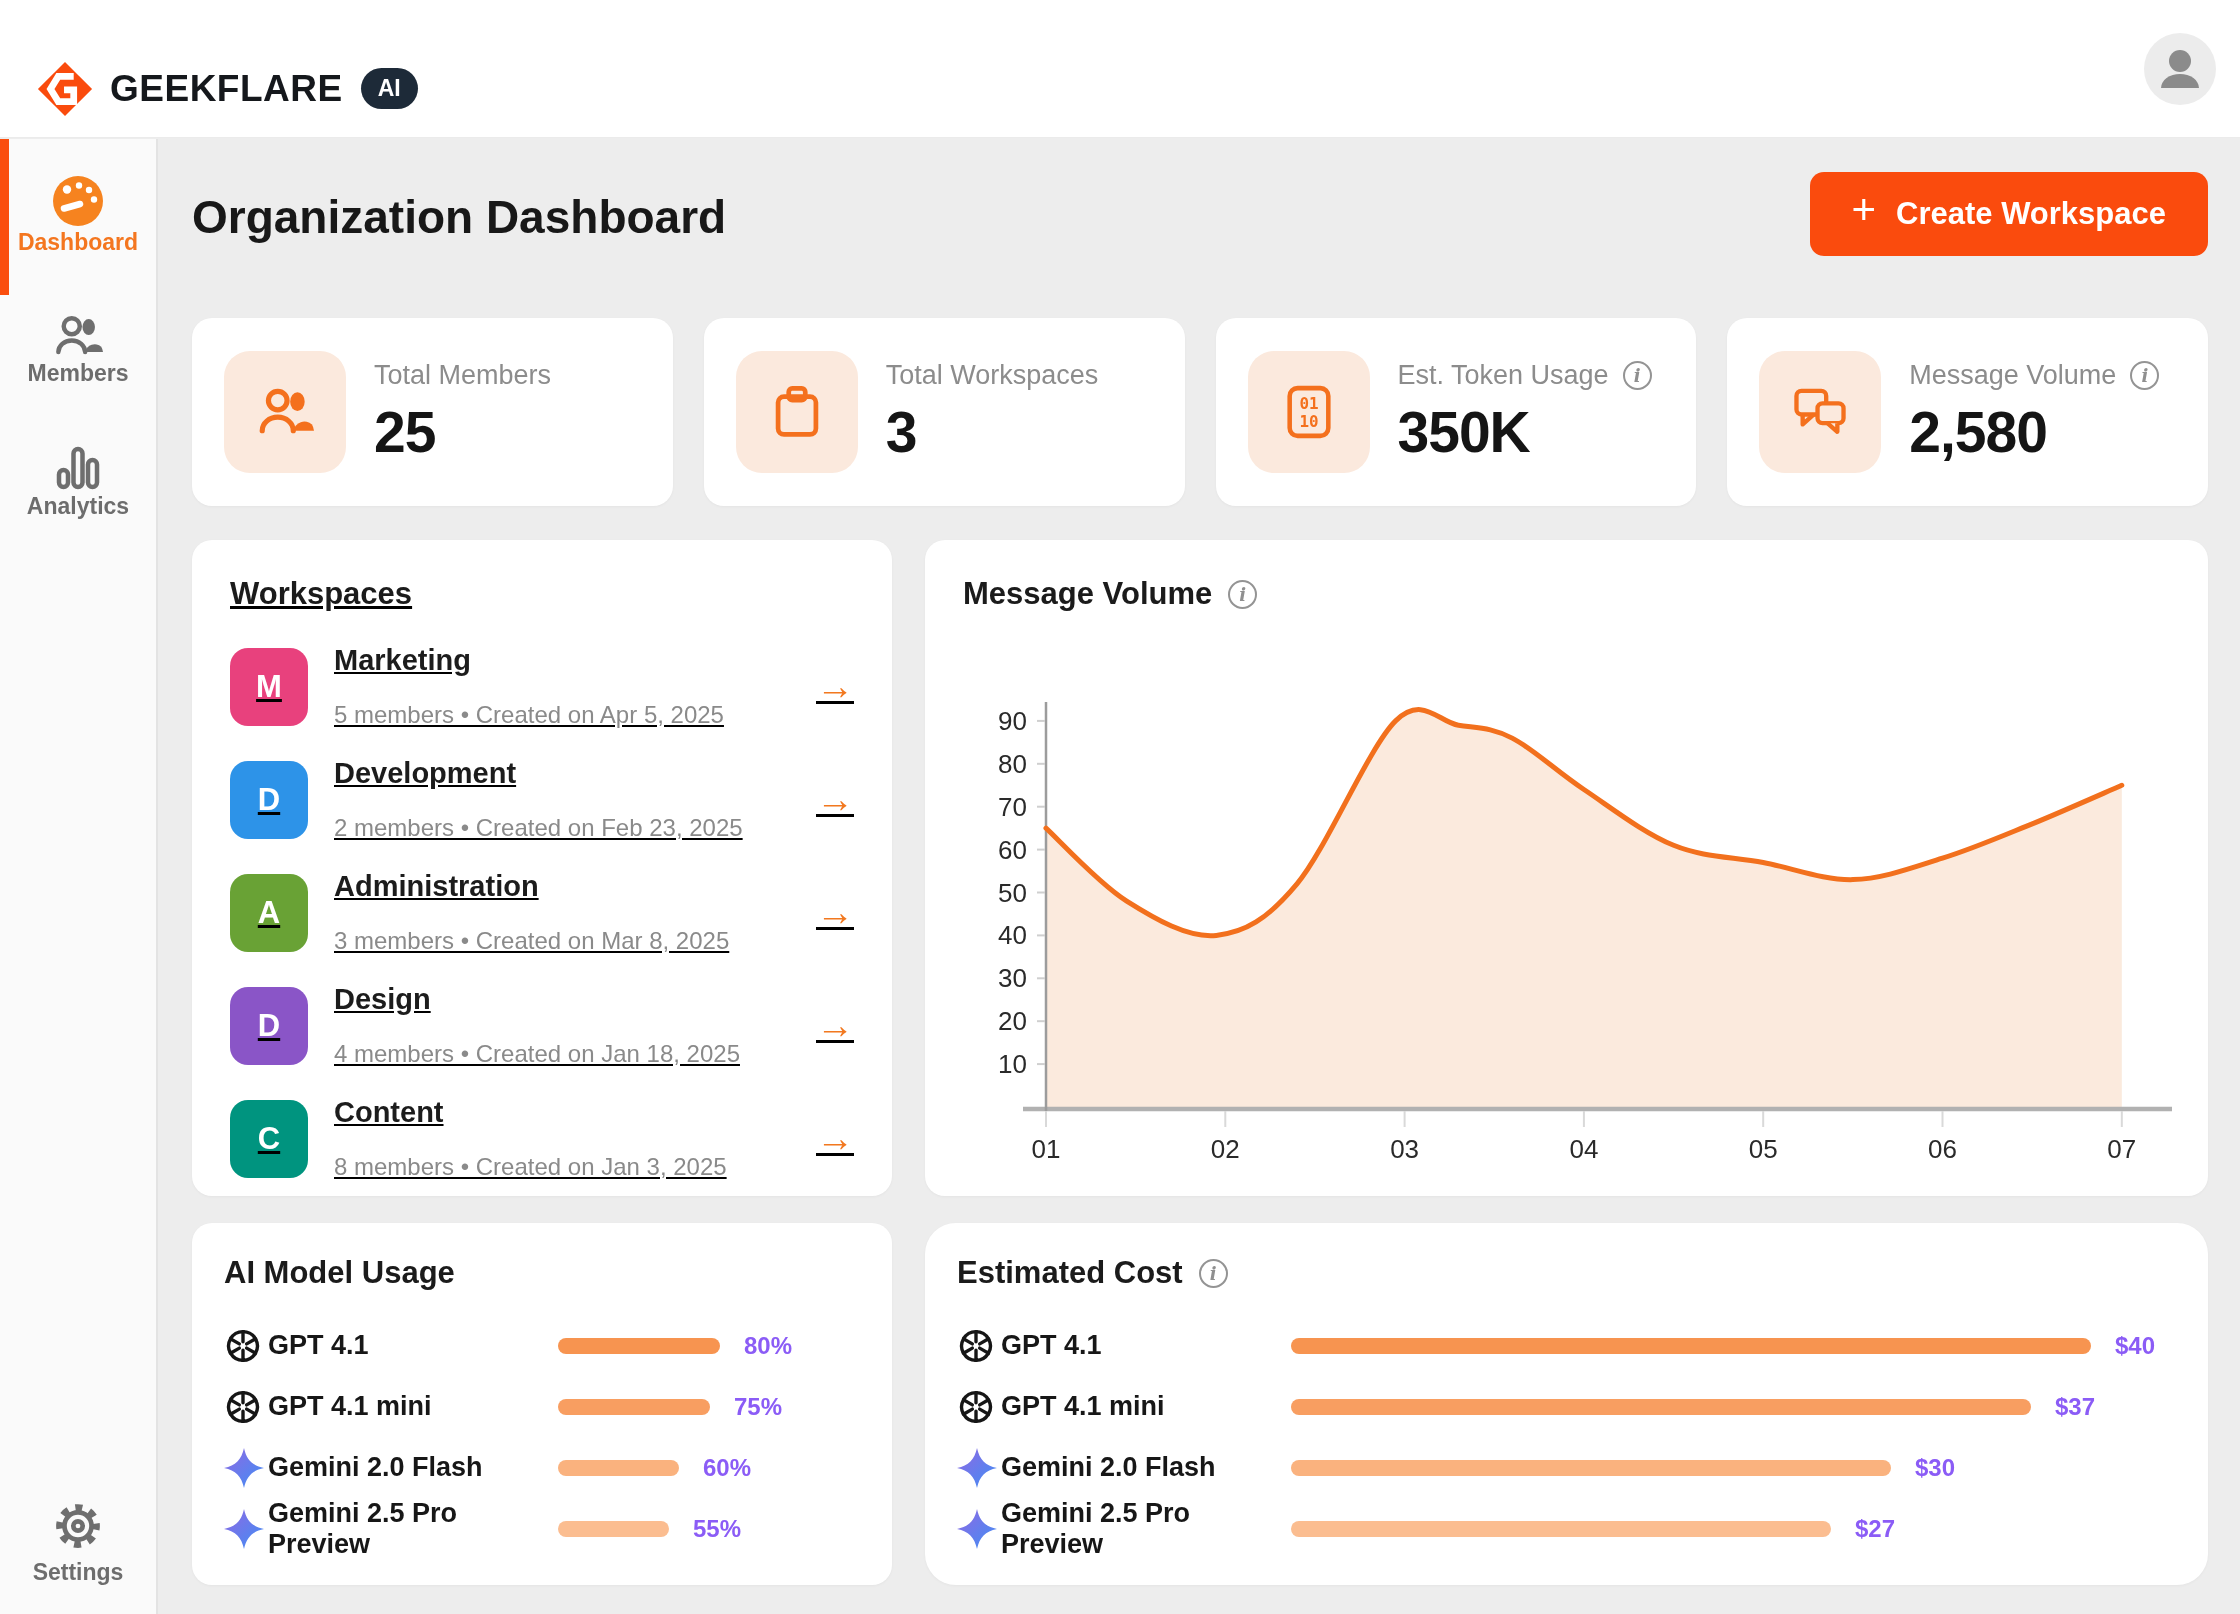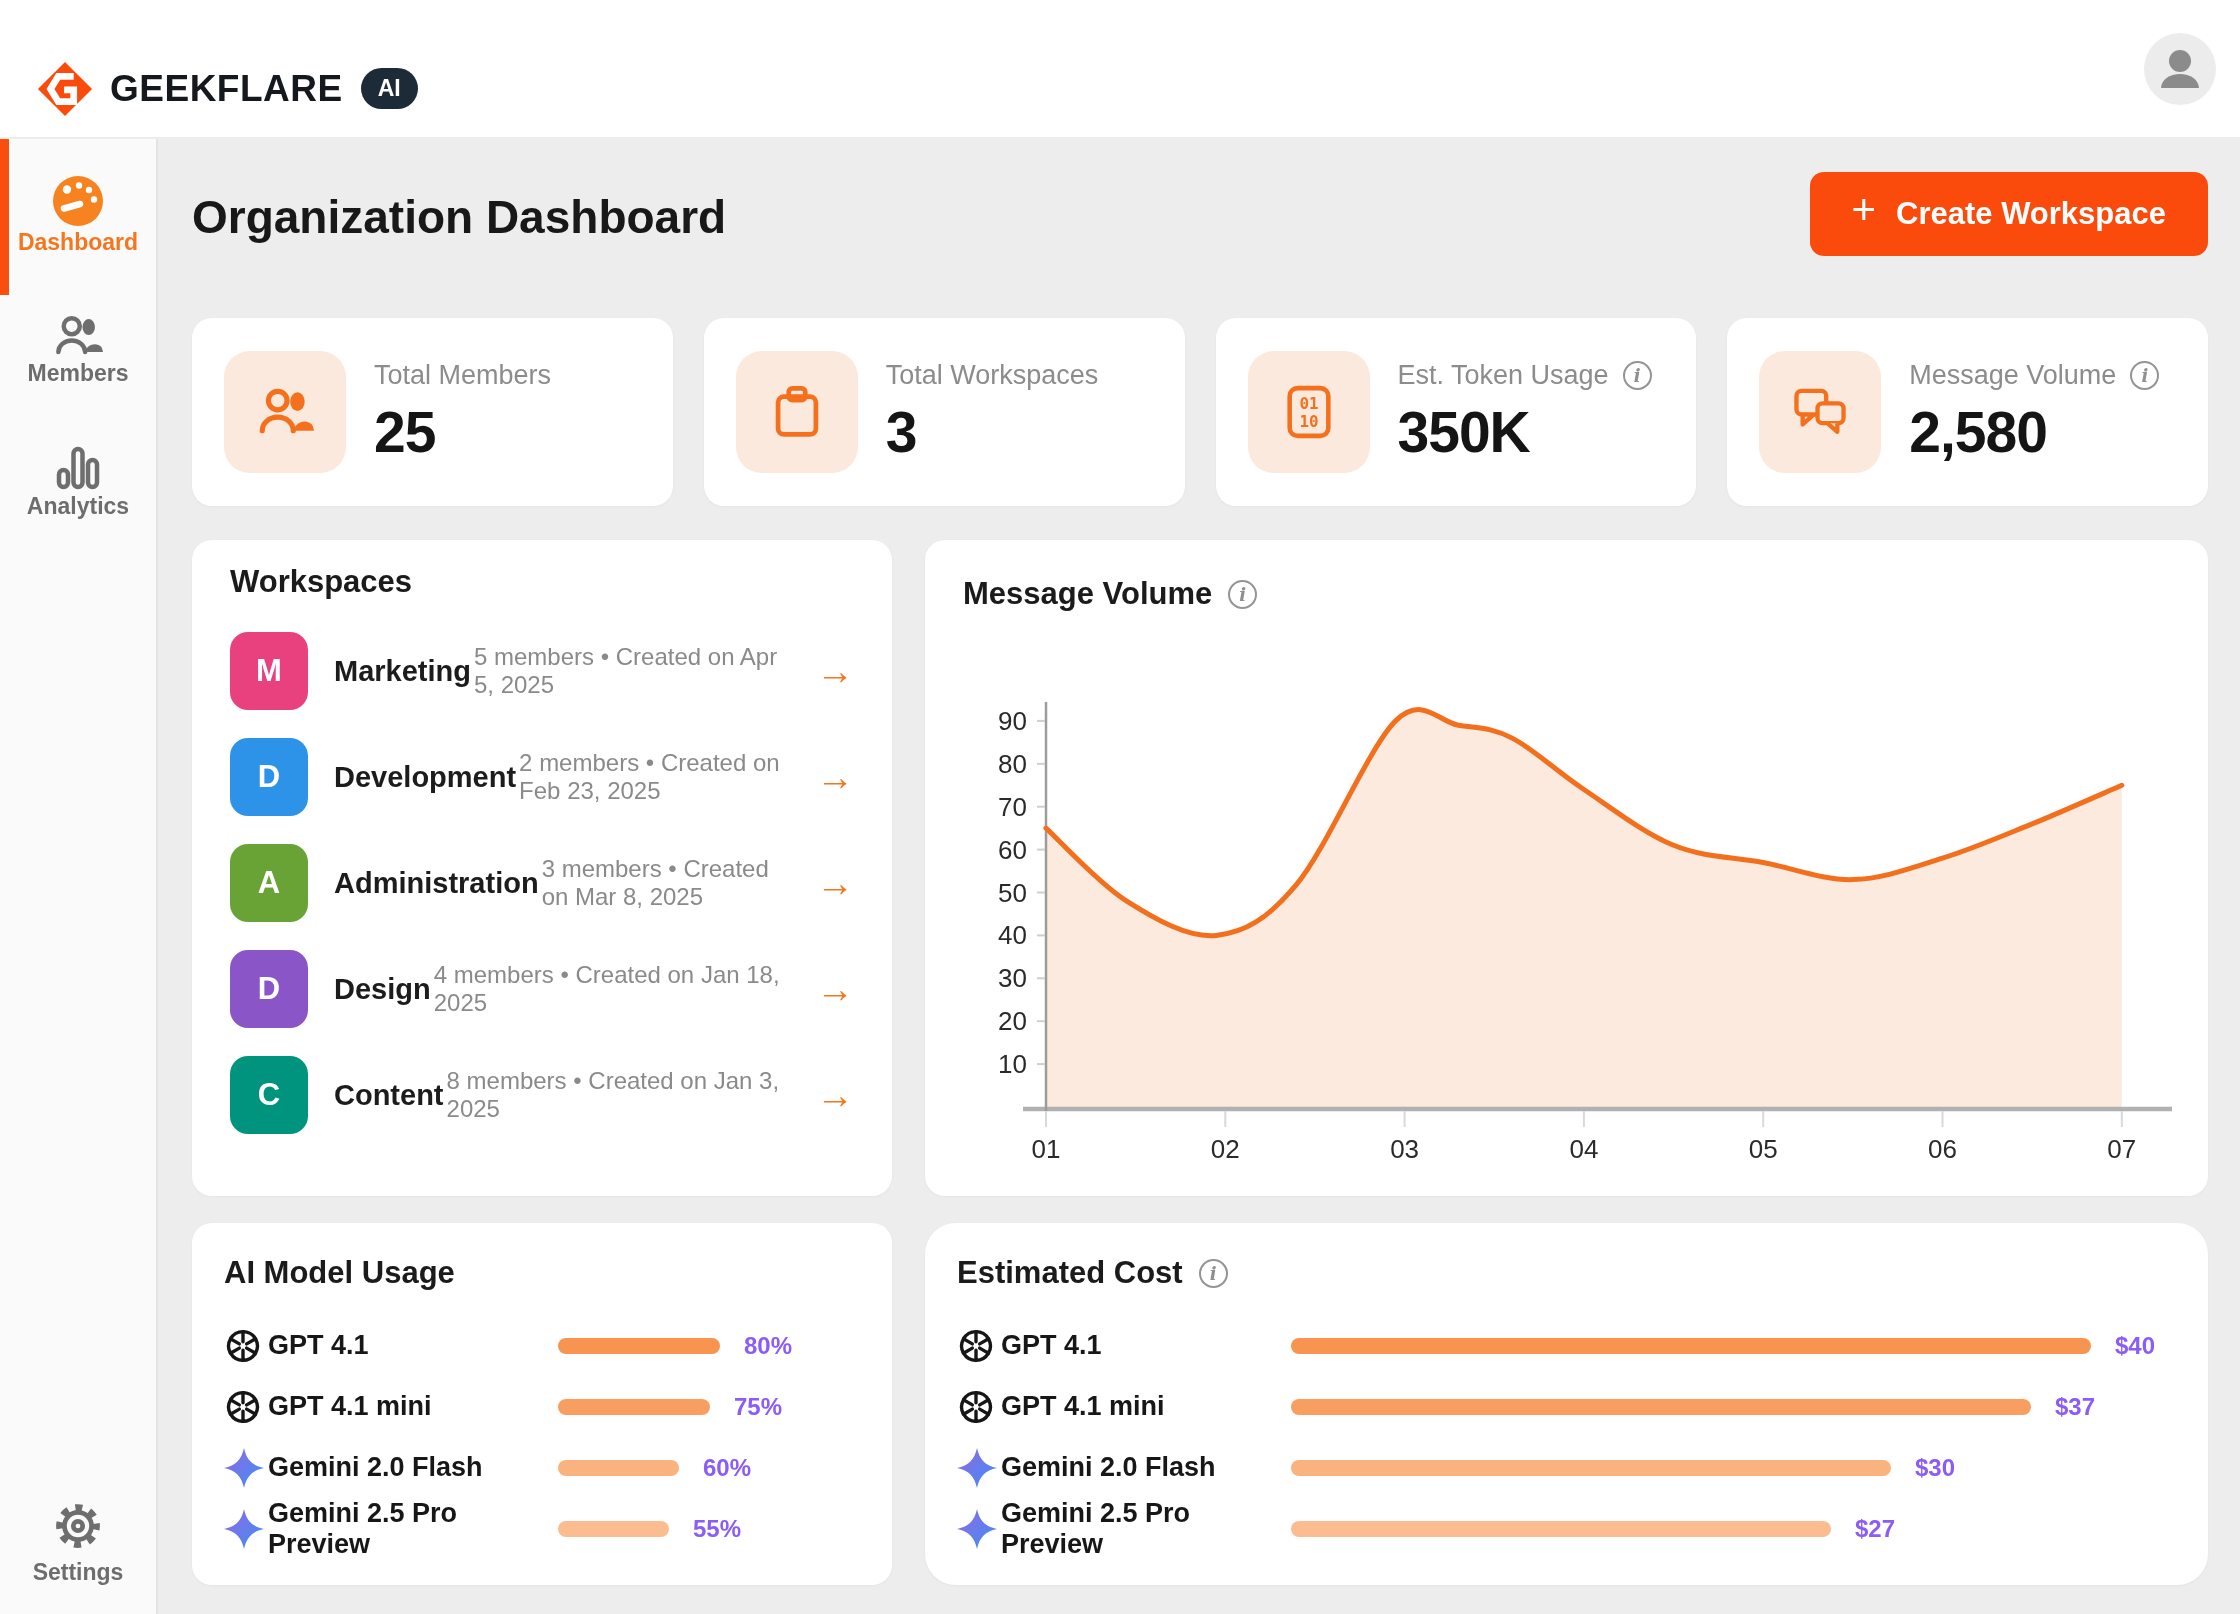--- a/index.html
+++ b/index.html
@@ -51,28 +51,28 @@
   .stat-label { font-size:27px; font-weight:500; color:#8c8c8c; }
   .stat-value { font-size:57px; font-weight:800; color:#151515; letter-spacing:-1px; }
 
   .info-icon { width:29px; height:29px; border:2.5px solid #949494; border-radius:50%;
     display:inline-flex; align-items:center; justify-content:center; flex:none; cursor:pointer; }
   .info-icon::before { content:"i"; font-family:"DejaVu Serif",serif; font-style:italic;
     font-weight:700; font-size:18px; color:#8f8f8f; }
 
   
   .row2 { position:absolute; top:402px; left:32px; right:32px; height:656px; display:flex; gap:33px; }
-  .ws-card { width:700px; flex:none; padding:24px 38px; }
+  .ws-card { width:700px; flex:none; padding:36px 38px;text-decoration:underline; }
   .section-title { font-size:31px; font-weight:800; color:#1b1b1b; }
   .title-row { display:flex; align-items:center; gap:16px; }
   .ws-list { margin-top:32px; display:flex; flex-direction:column; gap:28px; }
   .ws-item { display:flex; align-items:center; gap:26px; cursor:pointer; }
   .ws-badge { width:78px; height:78px; border-radius:18px; display:flex; align-items:center;
     justify-content:center; color:#fff; font-size:31px; font-weight:700; flex:none; }
-  .ws-info { display:flex; flex-direction:row; gap:3px;align-items:center; }
+  .ws-info { display:flex; flex-direction:column; gap:24px; }
   .ws-name { font-size:29px; font-weight:700; color:#1c1c1c; }
   .ws-meta { font-size:24px; color:#8a8a8a; }
   .arrow-icon { margin-left:auto; color:#f2781f; font-size:38px; font-weight:700; cursor:pointer; }
   .arrow-icon::before { content:"\2192"; }
 
   .chart-card { flex:1; padding:36px 38px; position:relative; }
   #mv-chart { position:absolute; left:52px; top:150px; }
   #mv-chart .tick { font-family:"Liberation Sans","DejaVu Sans",sans-serif; font-size:26px; fill:#2a2a2a; }
 
   

